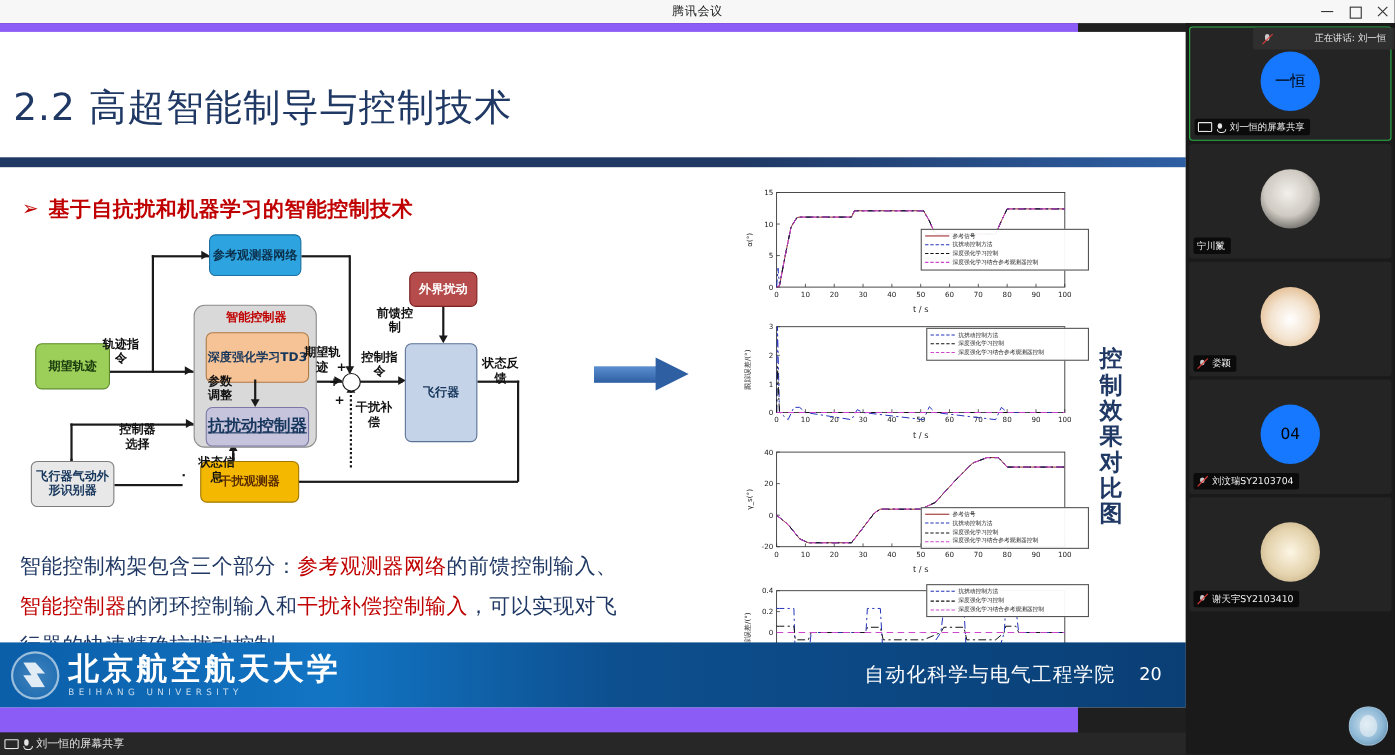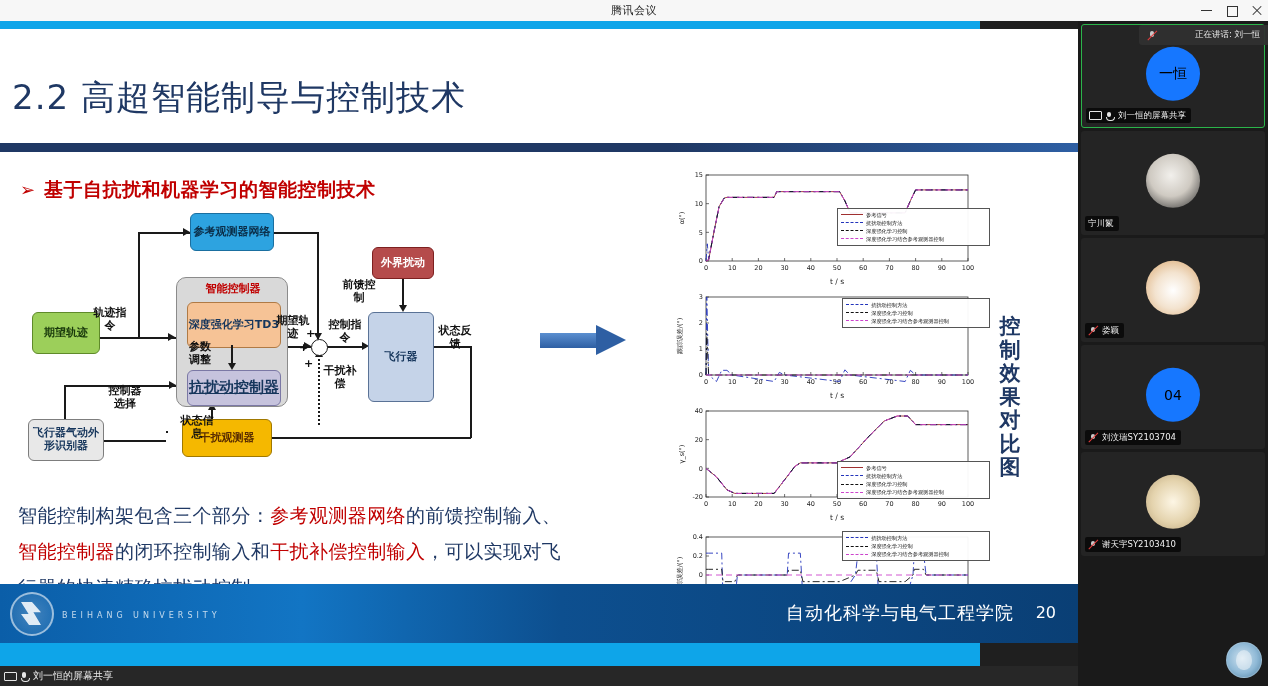--- a/index.html
+++ b/index.html
@@ -12,21 +12,21 @@
   .titlebar .t{font-size:11px;color:#222;letter-spacing:.5px;}
   .wbtns{position:absolute;right:6px;top:0;height:21px;display:flex;align-items:center;gap:14px;}
   .wbtn{width:11px;height:11px;position:relative;cursor:default;}
   .wbtn i{position:absolute;background:#333;}
   .wmin i{left:0;top:5px;width:11px;height:1px;}
   .wmax i{left:1px;top:1px;width:9px;height:9px;background:transparent;border:1px solid #333;}
   .wcls i:nth-child(1){left:0;top:5px;width:12px;height:1px;transform:rotate(45deg);}
   .wcls i:nth-child(2){left:0;top:5px;width:12px;height:1px;transform:rotate(-45deg);}
 
   
-  .stage{position:absolute;left:0;top:21px;width:980px;height:645px;background:#0ea5e9;}
+  .stage{position:absolute;left:0;top:21px;width:980px;height:645px;background:#8b5cf6;}
   .slide{position:absolute;left:0;top:8px;width:1078px;height:614px;background:#ffffff;}
 
   
   .slide-title{position:absolute;left:12px;top:46px;font-size:34px;color:#1f3864;
     font-family:"DejaVu Sans","Liberation Sans",sans-serif;letter-spacing:1px;white-space:nowrap;}
   .title-rule{position:absolute;left:0;top:114px;width:1078px;height:9px;
     background:linear-gradient(90deg,#1f3864 0%,#1f3864 62%,#2e5fa3 100%);}
 
   
   .bullet-row{position:absolute;left:20px;top:148px;display:flex;align-items:center;gap:9px;}
@@ -483,20 +483,21 @@
               </div>
             </div></div>
       </div>
 
       <div class="vcap">控制效果对比图</div>
 
       <div class="footer">
         <div class="logo-wrap">
           <div class="logo-seal"></div>
           <div>
+            <div class="uni-cn">北京航空航天大学</div>
             <div class="uni-en">BEIHANG UNIVERSITY</div>
           </div>
         </div>
         <div class="dept">自动化科学与电气工程学院</div>
         <div class="pageno">20</div>
       </div>
 
     </div>
   </div>
 

